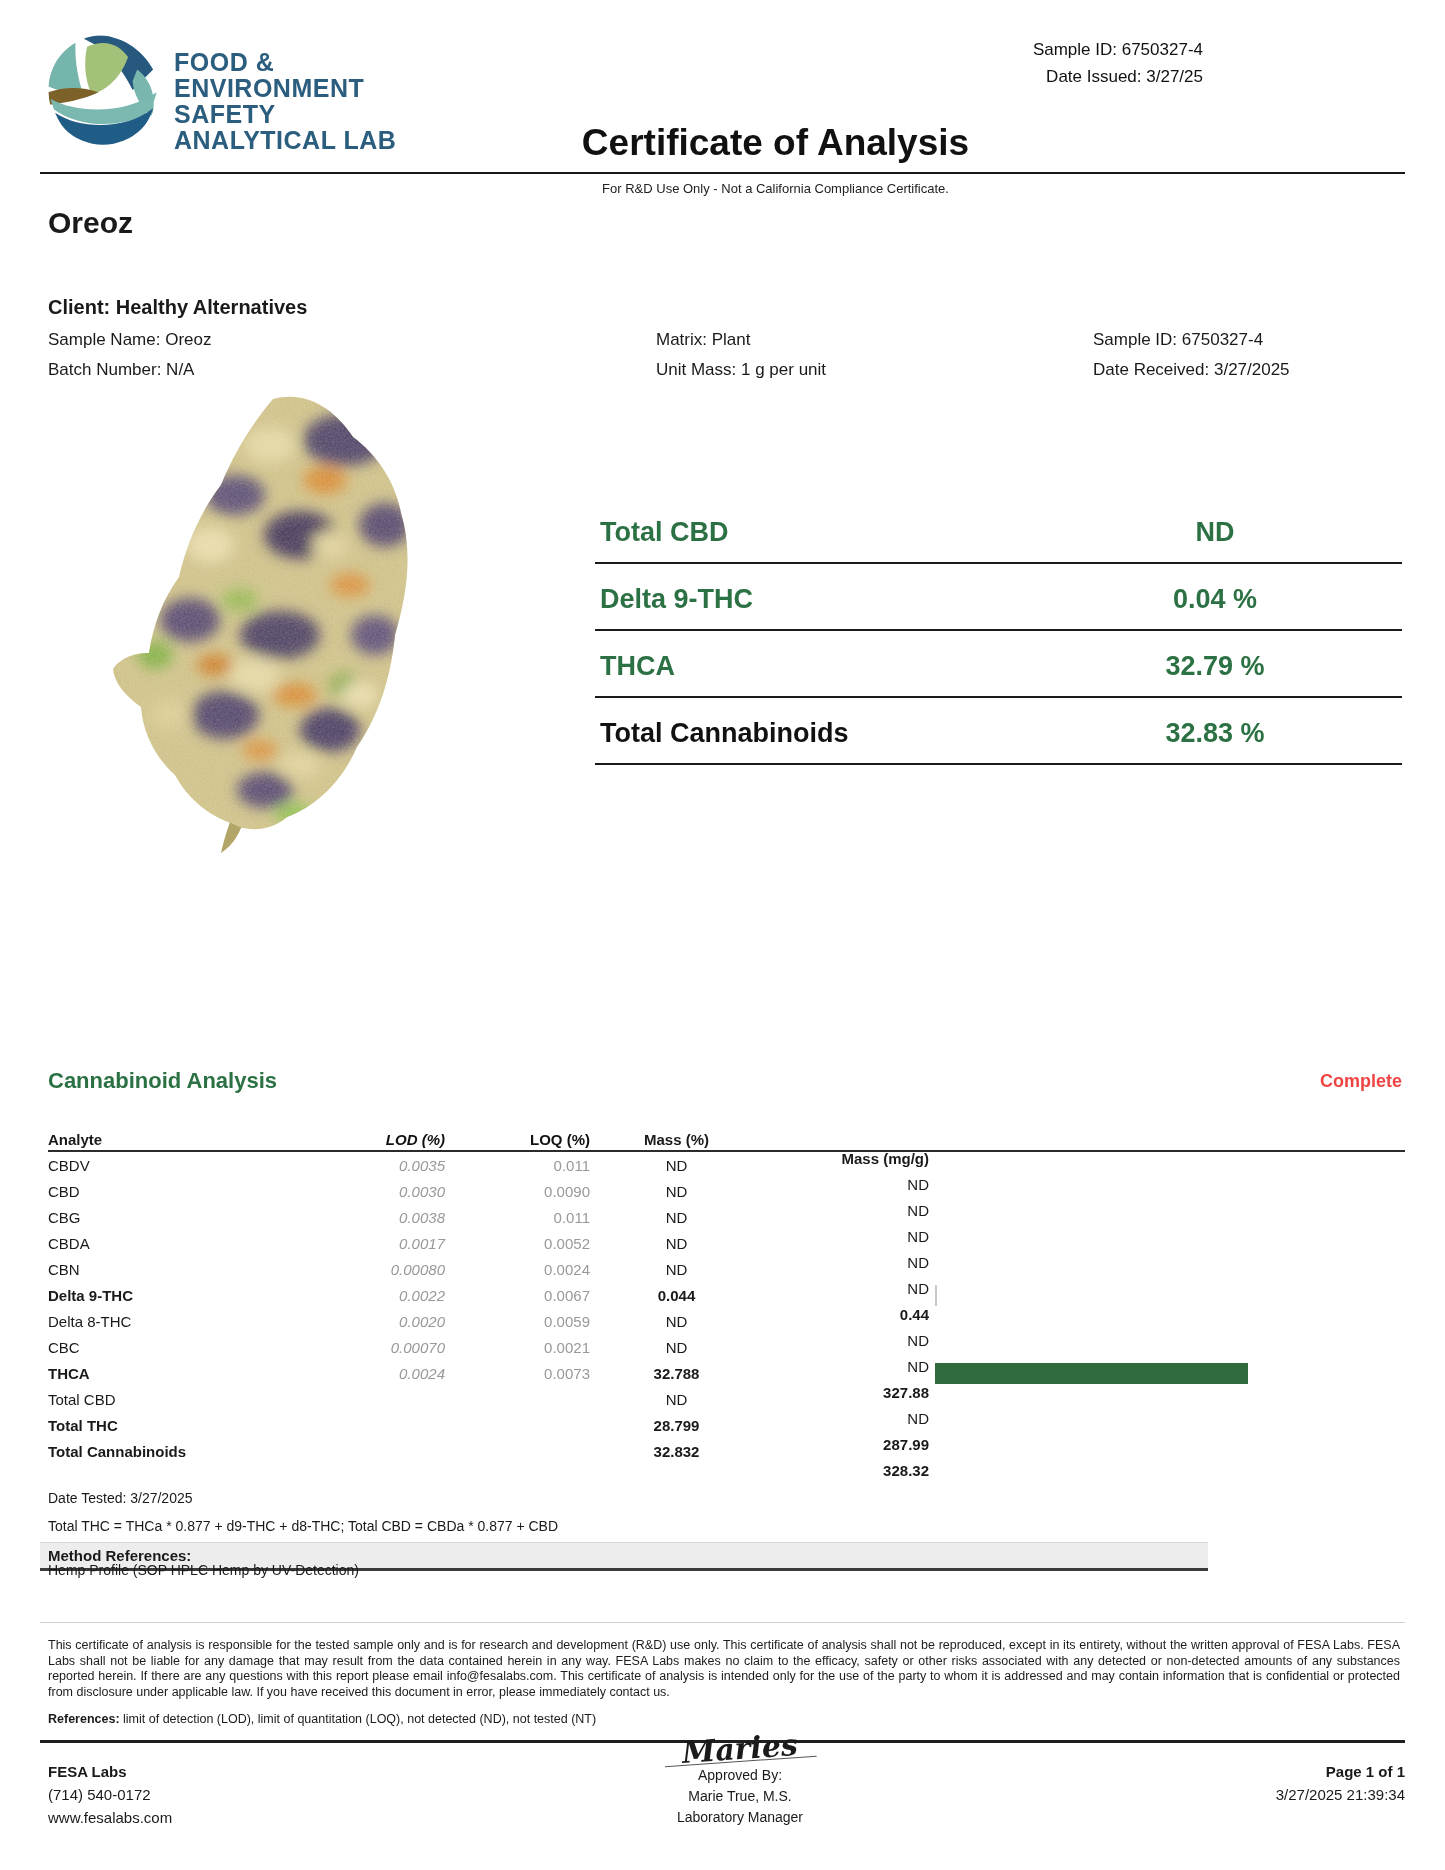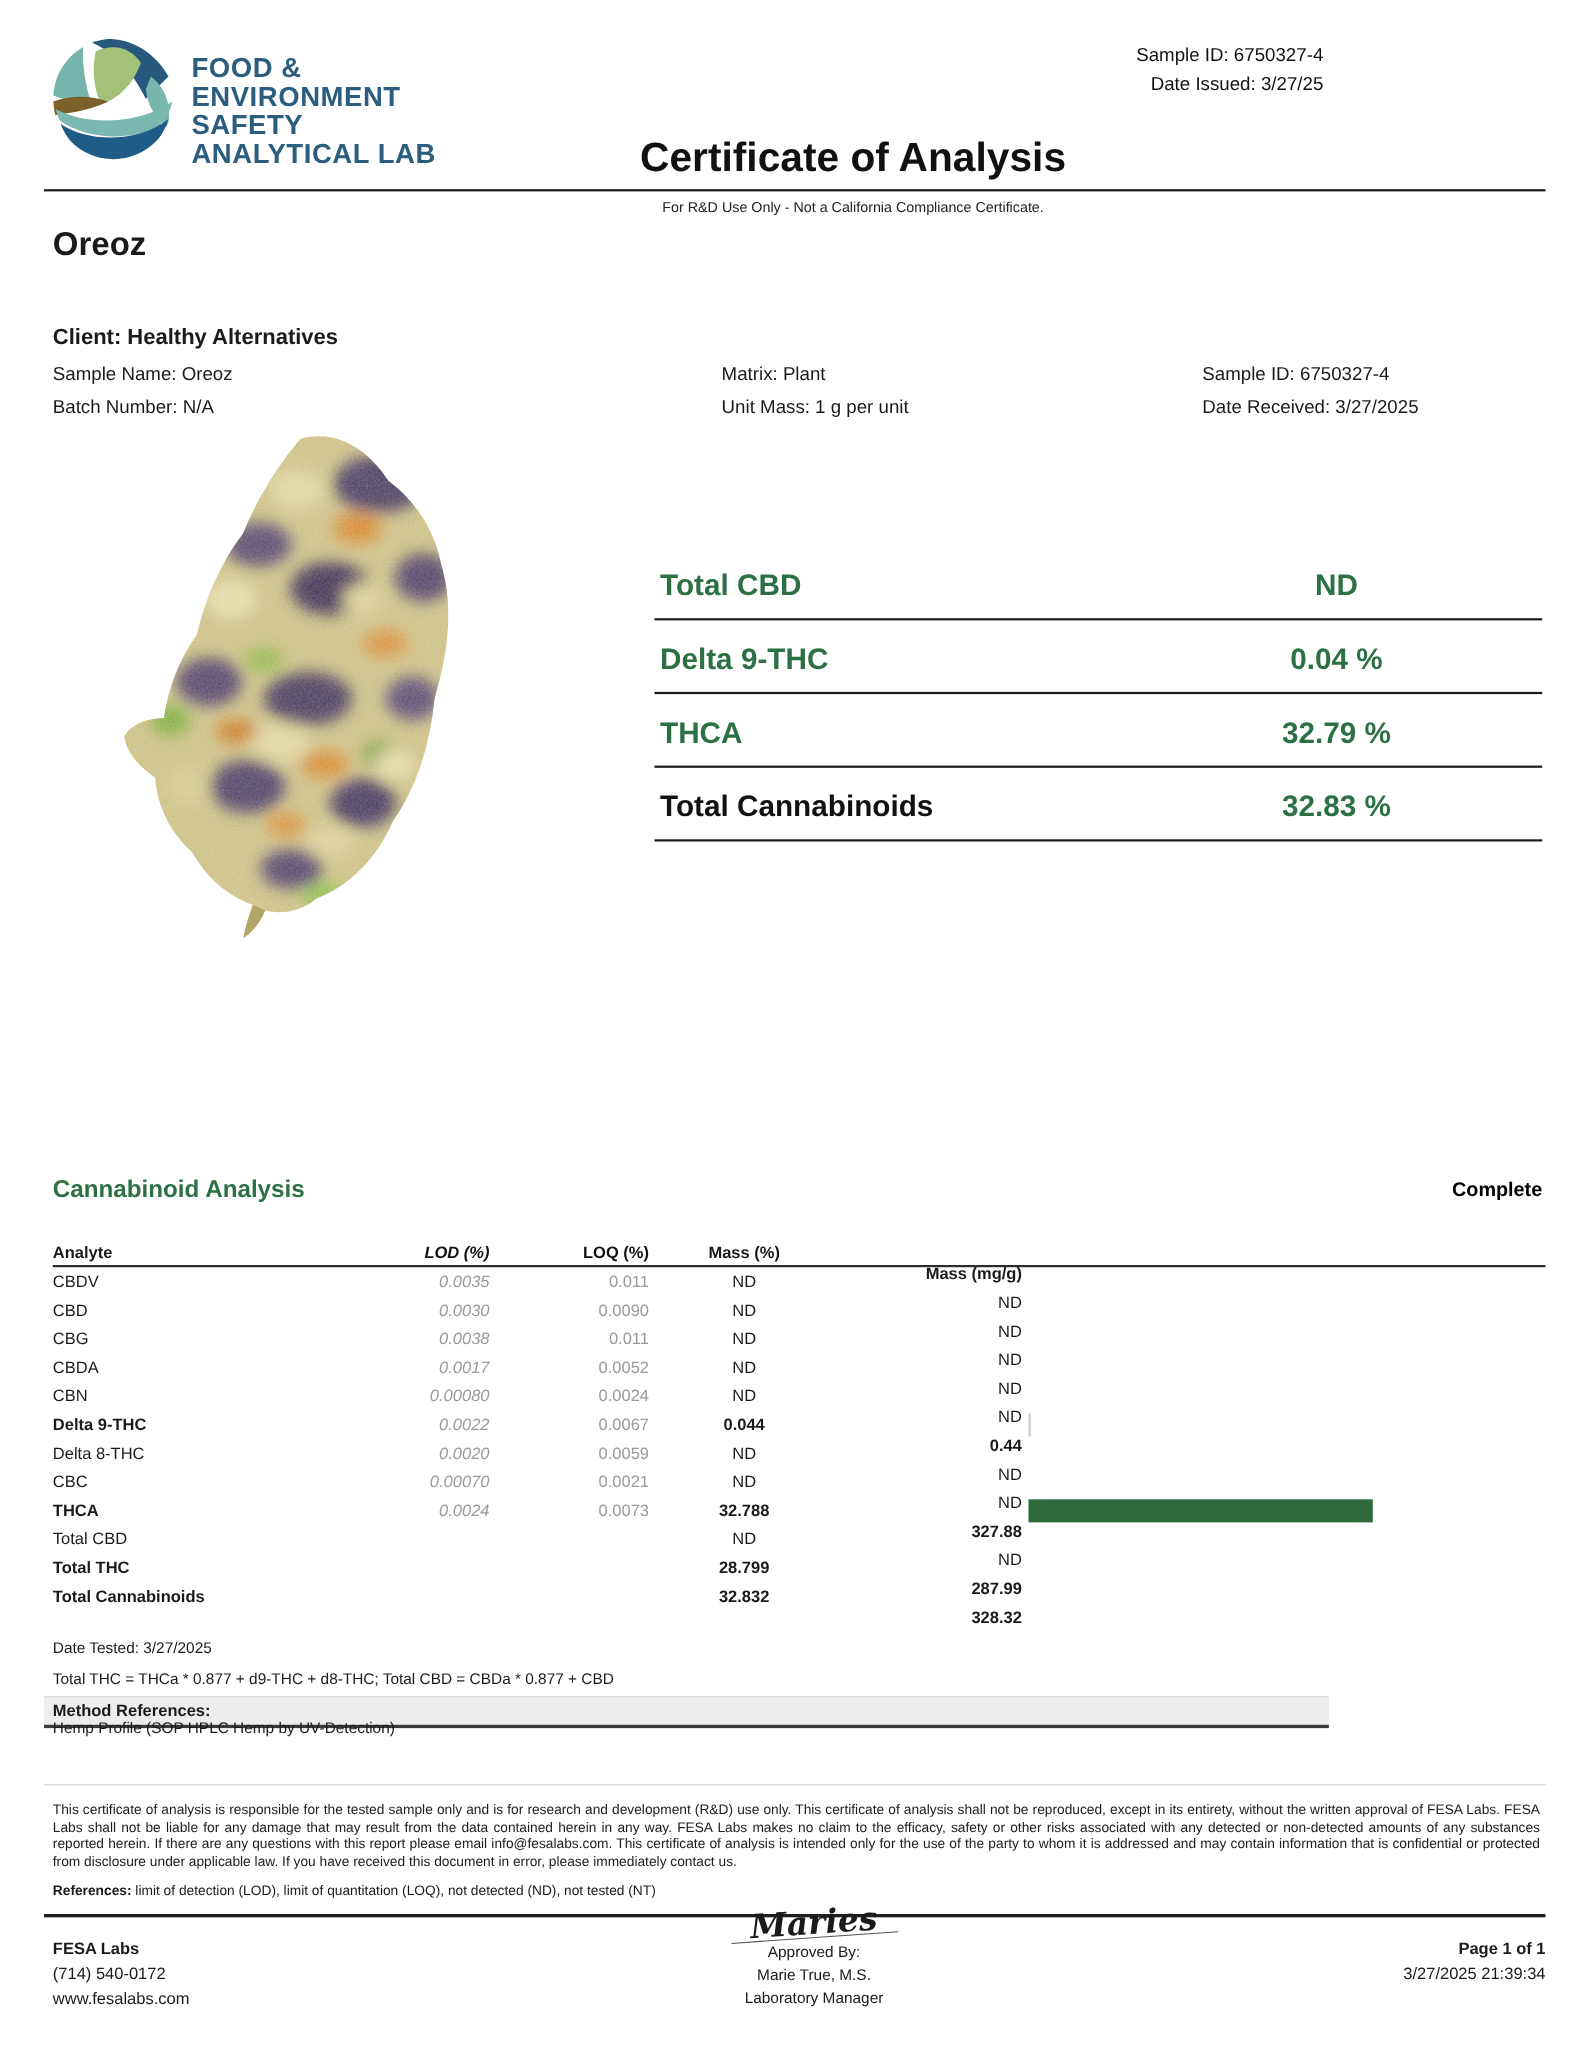--- a/index.html
+++ b/index.html
@@ -34,21 +34,21 @@
   .summary { position:absolute; left:595px; top:497px; width:807px; }
   .sum-row { position:relative; height:67px; border-bottom:2px solid #1a1a1a; }
   .sum-label { position:absolute; left:5px; bottom:14px; font-size:27px; font-weight:bold; }
   .sum-value { position:absolute; left:440px; width:360px; bottom:14px; text-align:center;
                font-size:27px; font-weight:bold; }
   .green { color:#2c7144; }
   .black { color:#111; }
 
   
   .sec-head  { position:absolute; left:48px; top:1068px; font-size:22px; font-weight:bold; color:#2c7144; }
-  .sec-state { position:absolute; right:43px; top:1071px; font-size:18px; font-weight:bold; color:#000000; }
+  .sec-state { position:absolute; right:43px; top:1071px; font-size:18px; font-weight:bold; color:#ef4444; }
 
   .ctable { position:absolute; left:48px; top:1128px; width:1357px; font-size:15px; }
   .crow { display:flex; align-items:center; height:26px; }
   .crow.head { font-weight:bold; height:24px; border-bottom:2.5px solid #2b2b2b; }
   .c-analyte { width:230px; text-align:left; }
   .c-lod  { width:167px; text-align:right;font-style:italic; }
   .c-loq  { width:145px; text-align:right; }
   .c-mpct { width:173px; text-align:center; }
   .c-mmgg { width:166px; text-align:right;margin-top:39px; }
   .c-bar  { width:320px; margin-left:6px; height:21px; position:relative; }

